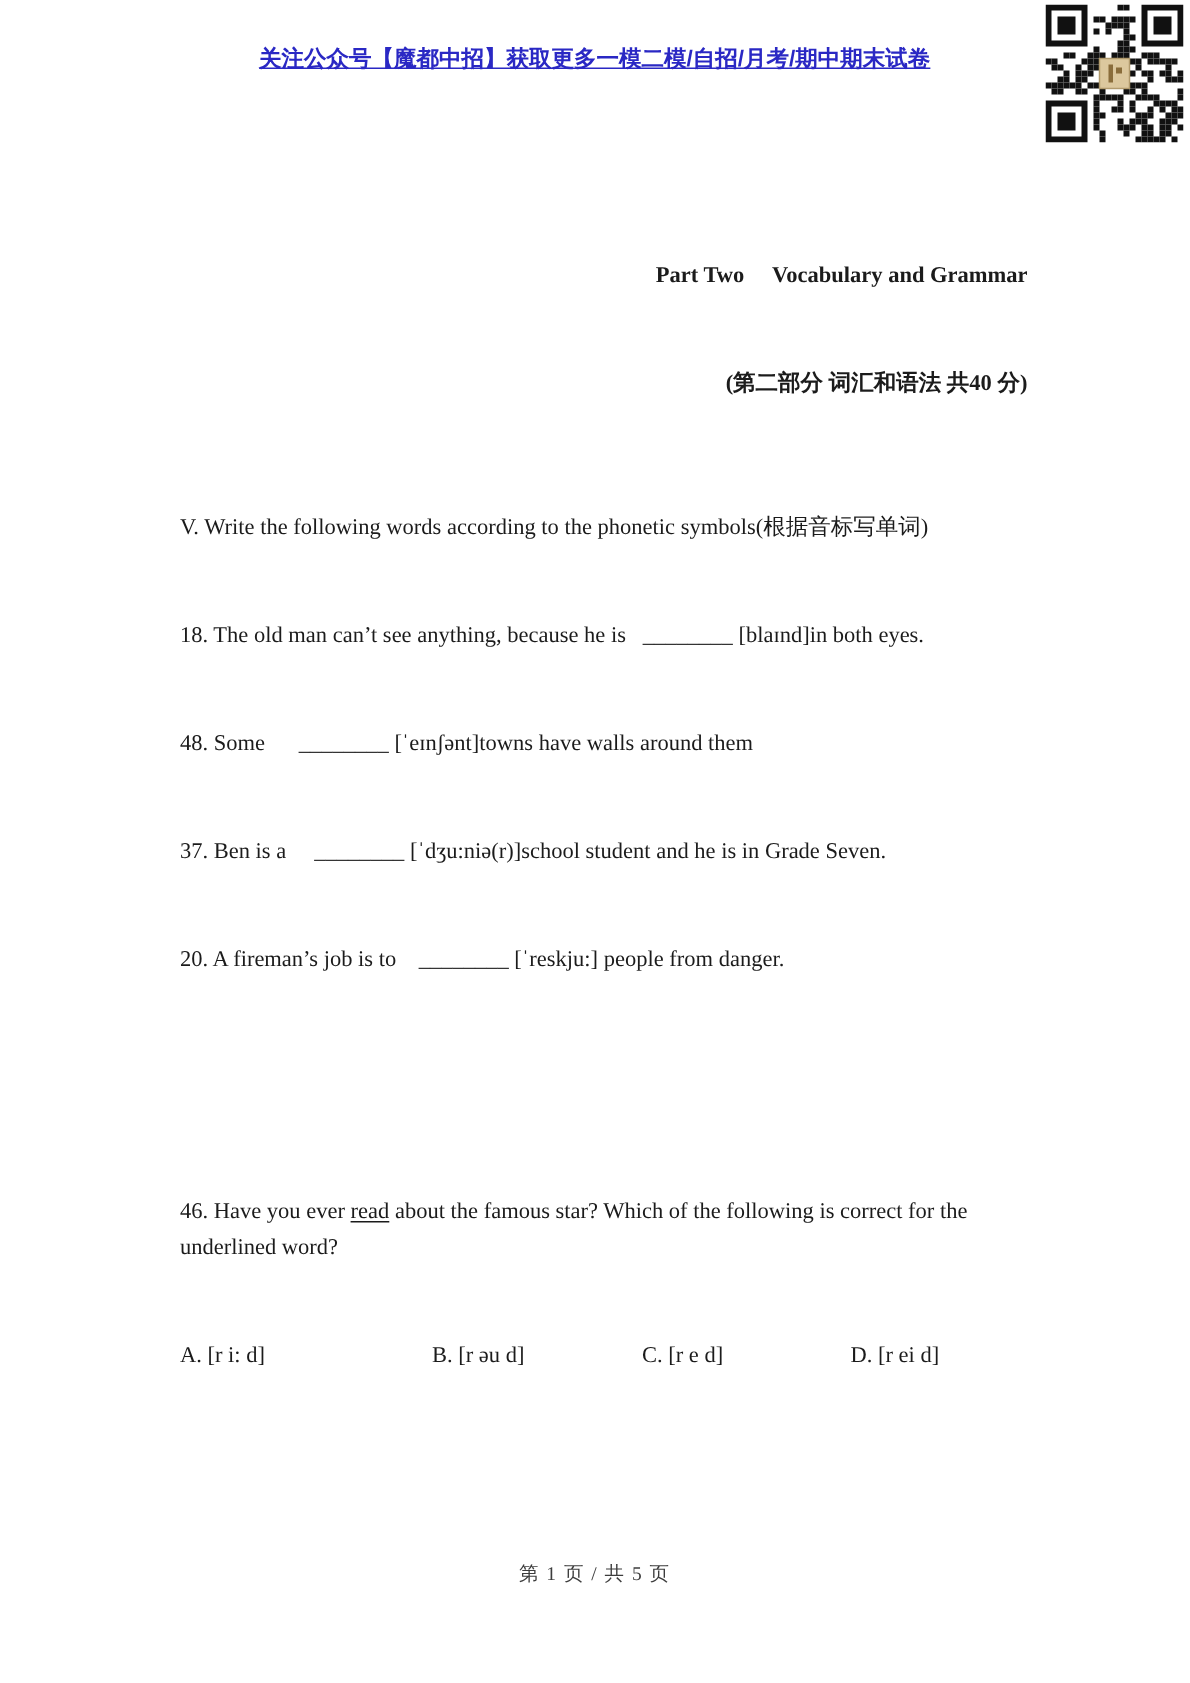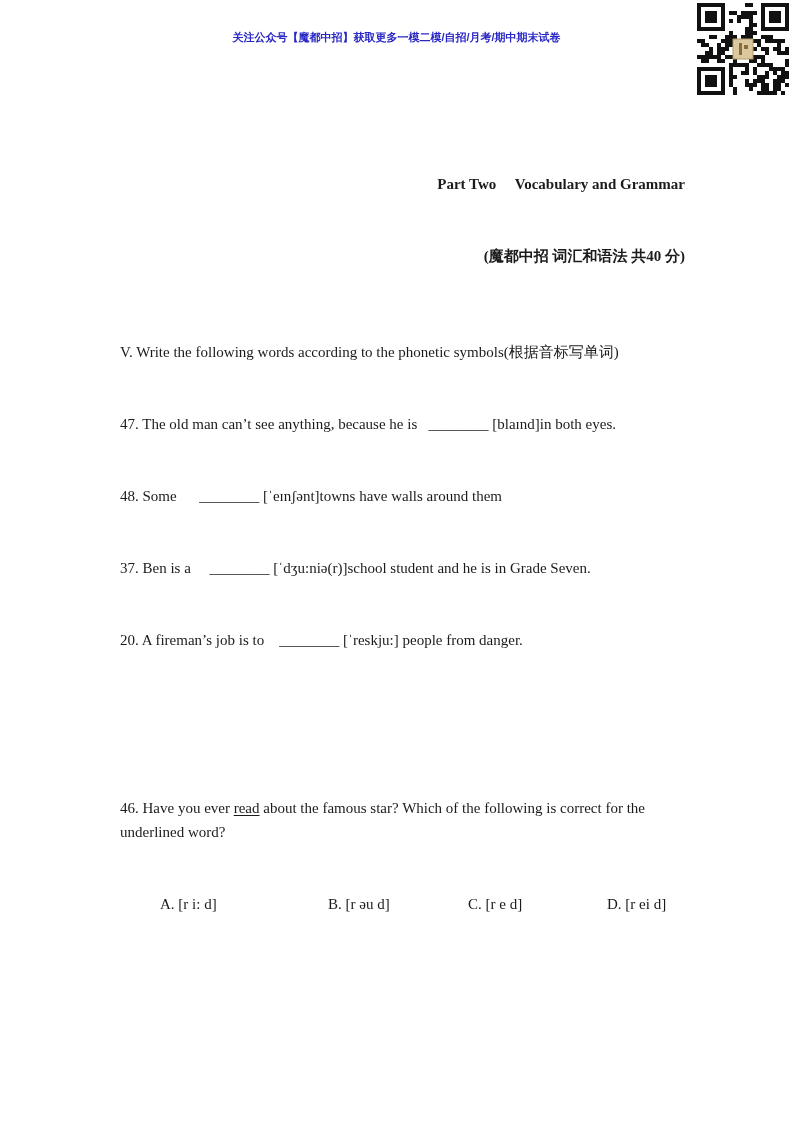--- a/index.html
+++ b/index.html
@@ -6,33 +6,34 @@
   .page{
     position:relative;
     width:793px;height:1122px;
     background:#ffffff;
     font-family:"Liberation Serif","DejaVu Serif",serif;
     font-size:15px;color:#1b1b1b;
     overflow:hidden;
   }
   .banner{
     position:absolute;top:30px;left:0;width:100%;
-    text-align:center;font-weight:bold;font-size:11px;
+    text-align:center;font-weight:bold;font-size:15px;
     color:#2a28c4;
     font-family:"Liberation Sans","DejaVu Sans",sans-serif;
     white-space:pre-wrap;
+    text-decoration:underline;
   }
   .qr{position:absolute;top:3px;right:4px;width:92px;height:92px;}
   .content{
     position:absolute;top:124px;left:120px;width:565px;
     line-height:24px;white-space:pre-wrap;
   }
   .title-line{font-weight:bold;text-align:right;}
   .vi-heading{font-weight:bold;margin-top:24px;}
-  .opts{display:grid;grid-template-columns:168px 140px 139px auto;margin-left:40px;}
+  .opts{display:grid;grid-template-columns:168px 140px 139px auto;}
   .opt{white-space:pre-wrap;}
   .ul{text-decoration:underline;text-underline-offset:2px;margin-top:16px;}
   .footer{
     position:absolute;top:1040px;left:0;width:100%;
     text-align:center;font-size:13px;color:#3d3d3d;
     letter-spacing:1px;
   }
 </style>
 </head>
 <body>
@@ -210,24 +211,24 @@
         <rect x="76" y="88" width="4" height="4"></rect>
         <rect x="84" y="88" width="4" height="4"></rect>
       </g>
     <rect x="36" y="36" width="20" height="20" fill="#dcc89e" stroke="#b19a6c" stroke-width="1"></rect>
     <rect x="42" y="40" width="3" height="12" fill="#8a6d3b"></rect>
     <rect x="47" y="42" width="4" height="4" fill="#8a6d3b"></rect>
   </svg>
 
   <div class="content">
     <div class="title-line">Part Two     Vocabulary and Grammar</div>
-    <div class="title-line">(魔都中招 词汇和语法 共40 分)</div>
+    <div class="title-line">(第二部分 词汇和语法 共40 分)</div>
 
     <div>V. Write the following words according to the phonetic symbols(根据音标写单词)</div>
-    <div>47. The old man can’t see anything, because he is   ________ [blaɪnd]in both eyes.</div>
+    <div>18. The old man can’t see anything, because he is   ________ [blaɪnd]in both eyes.</div>
     <div>48. Some      ________ [ˈeɪnʃənt]towns have walls around them</div>
     <div>37. Ben is a     ________ [ˈdʒu:niə(r)]school student and he is in Grade Seven.</div>
     <div>20. A fireman’s job is to    ________ [ˈreskju:] people from danger.</div>
 
 
     <div>
       <div class="stem"><span>46. Have you ever </span><span class="ul">read</span><span> about the famous star? Which of the following is correct for the underlined word?</span></div>
       <div class="opts">
         <span class="opt">A. [r i: d]</span>
         <span class="opt">B. [r əu d]</span>
@@ -255,13 +256,14 @@
     
 
     
 
     
 
     
 
   </div>
 
+  <div class="footer">第 1 页 / 共 5 页</div>
 </div>
 
 </body></html>

